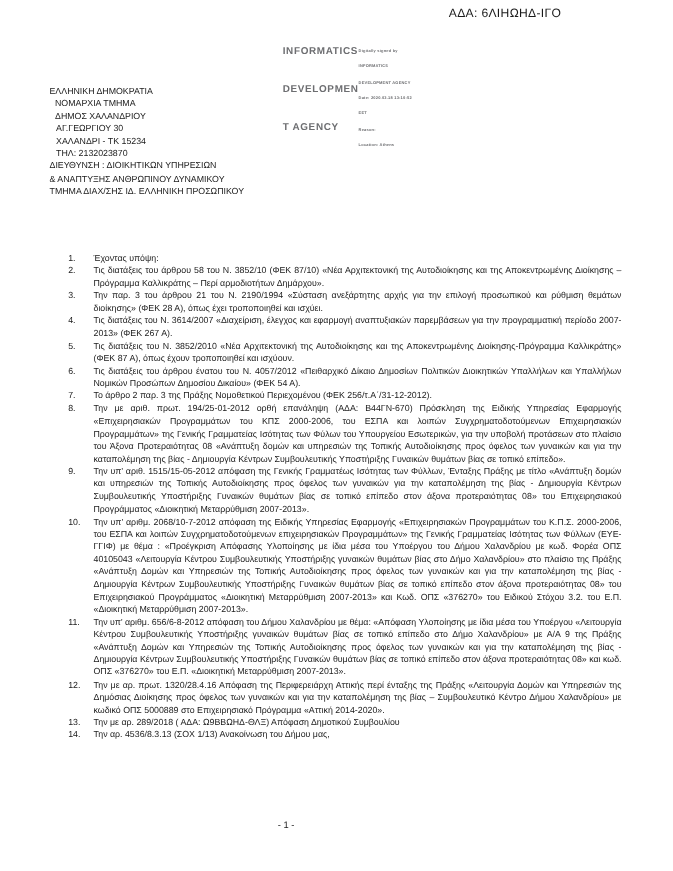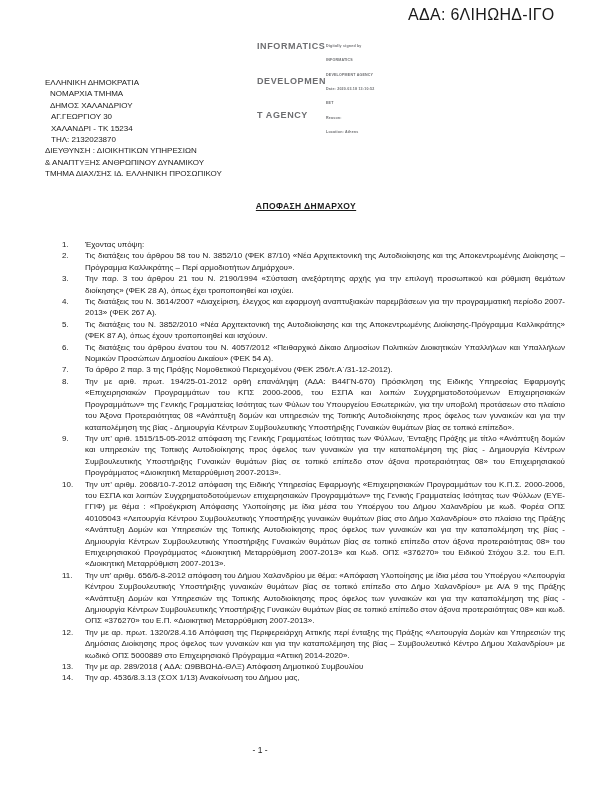--- a/index.html
+++ b/index.html
@@ -8,21 +8,21 @@
     width:612px; height:792px;
     margin:0 auto;
     background:#ffffff;
     color:#111111;
     font-family:"Liberation Sans", sans-serif;
     overflow:hidden;
   }
   
   .ada {
     position:absolute; top:6px; left:408px;
-    font-size:16px; letter-spacing:0.3px; color:#1a1a1a;
+    font-size:11px; letter-spacing:0.3px; color:#1a1a1a;
     white-space:nowrap;
   }
   
   .stamp {
     position:absolute; top:18px; left:257px;
     display:flex; align-items:flex-end; gap:0;
     color:#6d6e71;
   }
   .stamp-agency { font-size:9px; line-height:11.5px; font-weight:bold; letter-spacing:0.6px; white-space:pre; }
   .stamp-sig { font-size:3.6px; line-height:4.8px; font-weight:bold; letter-spacing:0.2px; white-space:pre; }
@@ -46,21 +46,21 @@
   .meta .date { margin-left:10px; }
   .meta .decno { margin-left:16px; }
   
   .title {
     position:absolute; top:201px; left:0; width:612px;
     text-align:center; font-size:8.5px; font-weight:bold; color:#1a1a1a;
   }
   .title span { text-decoration:underline; letter-spacing:0.4px; }
   
   .list {
-    position:absolute; top:239px; left:62px; width:503px;
+    position:absolute; top:229px; left:62px; width:503px;
     margin:0; padding:0; list-style:none;
     counter-reset: item;
     font-size:8px; line-height:11.4px; color:#1a1a1a;
   }
   .list li {
     counter-increment: item;
     position:relative;
     padding-left:23px;
     text-align:justify;
   }
@@ -104,21 +104,20 @@
     <div class="ind1">ΔΗΜΟΣ ΧΑΛΑΝΔΡΙΟΥ</div>
     <div class="ind2">ΑΓ.ΓΕΩΡΓΙΟΥ 30</div>
     <div class="ind2">ΧΑΛΑΝΔΡΙ - ΤΚ 15234</div>
     <div class="ind2">ΤΗΛ: 2132023870</div>
     <div>ΔΙΕΥΘΥΝΣΗ : ΔΙΟΙΚΗΤΙΚΩΝ ΥΠΗΡΕΣΙΩΝ</div>
     <div>&amp; ΑΝΑΠΤΥΞΗΣ ΑΝΘΡΩΠΙΝΟΥ ΔΥΝΑΜΙΚΟΥ</div>
     <div>ΤΜΗΜΑ ΔΙΑΧ/ΣΗΣ ΙΔ. ΕΛΛΗΝΙΚΗ ΠΡΟΣΩΠΙΚΟΥ</div>
   </div>
 
 
-  <div class="title"><span>ΑΠΟΦΑΣΗ ΔΗΜΑΡΧΟΥ</span></div>
 
   <ol class="list">
     <li>Έχοντας υπόψη:</li>
     <li>Τις διατάξεις του άρθρου 58 του Ν. 3852/10 (ΦΕΚ 87/10) «Νέα Αρχιτεκτονική της Αυτοδιοίκησης και της Αποκεντρωμένης Διοίκησης – Πρόγραμμα Καλλικράτης – Περί αρμοδιοτήτων Δημάρχου».</li>
     <li>Την παρ. 3 του άρθρου 21 του Ν. 2190/1994 «Σύσταση ανεξάρτητης αρχής για την επιλογή προσωπικού και ρύθμιση θεμάτων διοίκησης» (ΦΕΚ 28 Α), όπως έχει τροποποιηθεί και ισχύει.</li>
     <li>Τις διατάξεις του Ν. 3614/2007 «Διαχείριση, έλεγχος και εφαρμογή αναπτυξιακών παρεμβάσεων για την προγραμματική περίοδο 2007-2013» (ΦΕΚ 267 Α).</li>
     <li>Τις διατάξεις του Ν. 3852/2010 «Νέα Αρχιτεκτονική της Αυτοδιοίκησης και της Αποκεντρωμένης Διοίκησης-Πρόγραμμα Καλλικράτης» (ΦΕΚ 87 Α), όπως έχουν τροποποιηθεί και ισχύουν.</li>
     <li>Τις διατάξεις του άρθρου ένατου του Ν. 4057/2012 «Πειθαρχικό Δίκαιο Δημοσίων Πολιτικών Διοικητικών Υπαλλήλων και Υπαλλήλων Νομικών Προσώπων Δημοσίου Δικαίου» (ΦΕΚ 54 Α).</li>
     <li>Το άρθρο 2 παρ. 3 της Πράξης Νομοθετικού Περιεχομένου (ΦΕΚ 256/τ.Α΄/31-12-2012).</li>
     <li>Την με αριθ. πρωτ. 194/25-01-2012 ορθή επανάληψη (ΑΔΑ: Β44ΓΝ-670) Πρόσκληση της Ειδικής Υπηρεσίας Εφαρμογής «Επιχειρησιακών Προγραμμάτων του ΚΠΣ 2000-2006, του ΕΣΠΑ και λοιπών Συγχρηματοδοτούμενων Επιχειρησιακών Προγραμμάτων» της Γενικής Γραμματείας Ισότητας των Φύλων του Υπουργείου Εσωτερικών, για την υποβολή προτάσεων στο πλαίσιο του Άξονα Προτεραιότητας 08 «Ανάπτυξη δομών και υπηρεσιών της Τοπικής Αυτοδιοίκησης προς όφελος των γυναικών και για την καταπολέμηση της βίας - Δημιουργία Κέντρων Συμβουλευτικής Υποστήριξης Γυναικών θυμάτων βίας σε τοπικό επίπεδο».</li>

